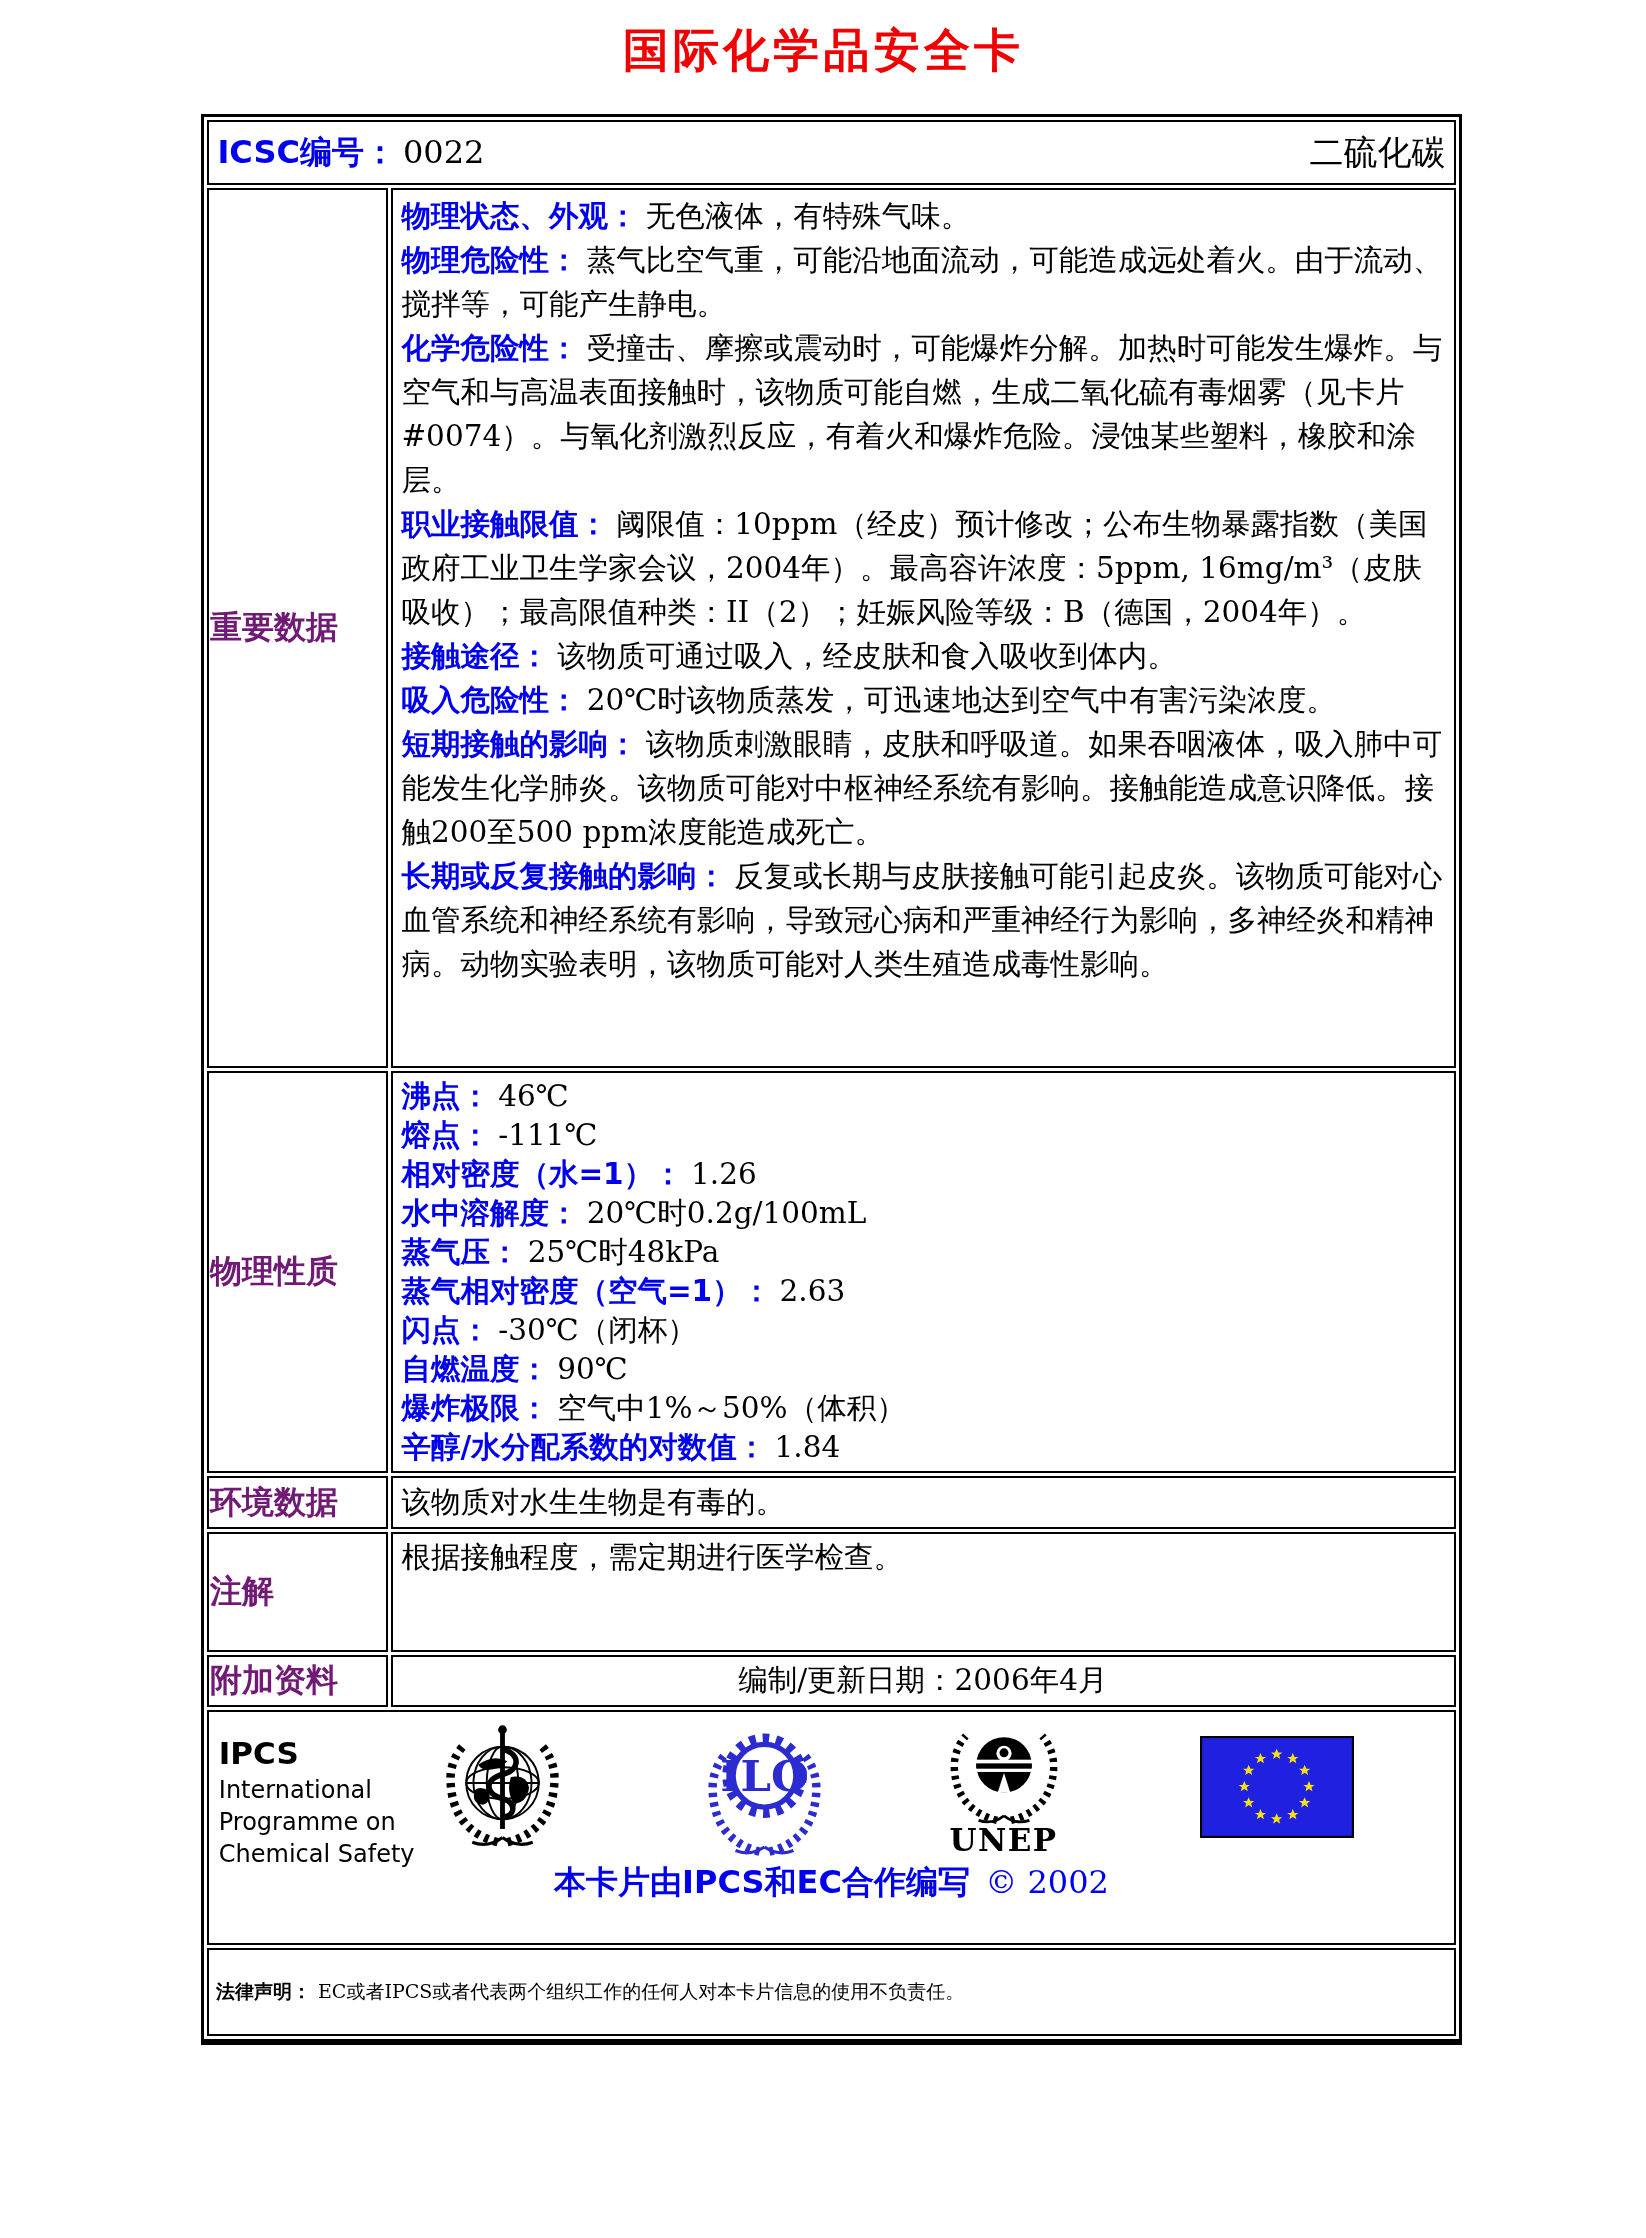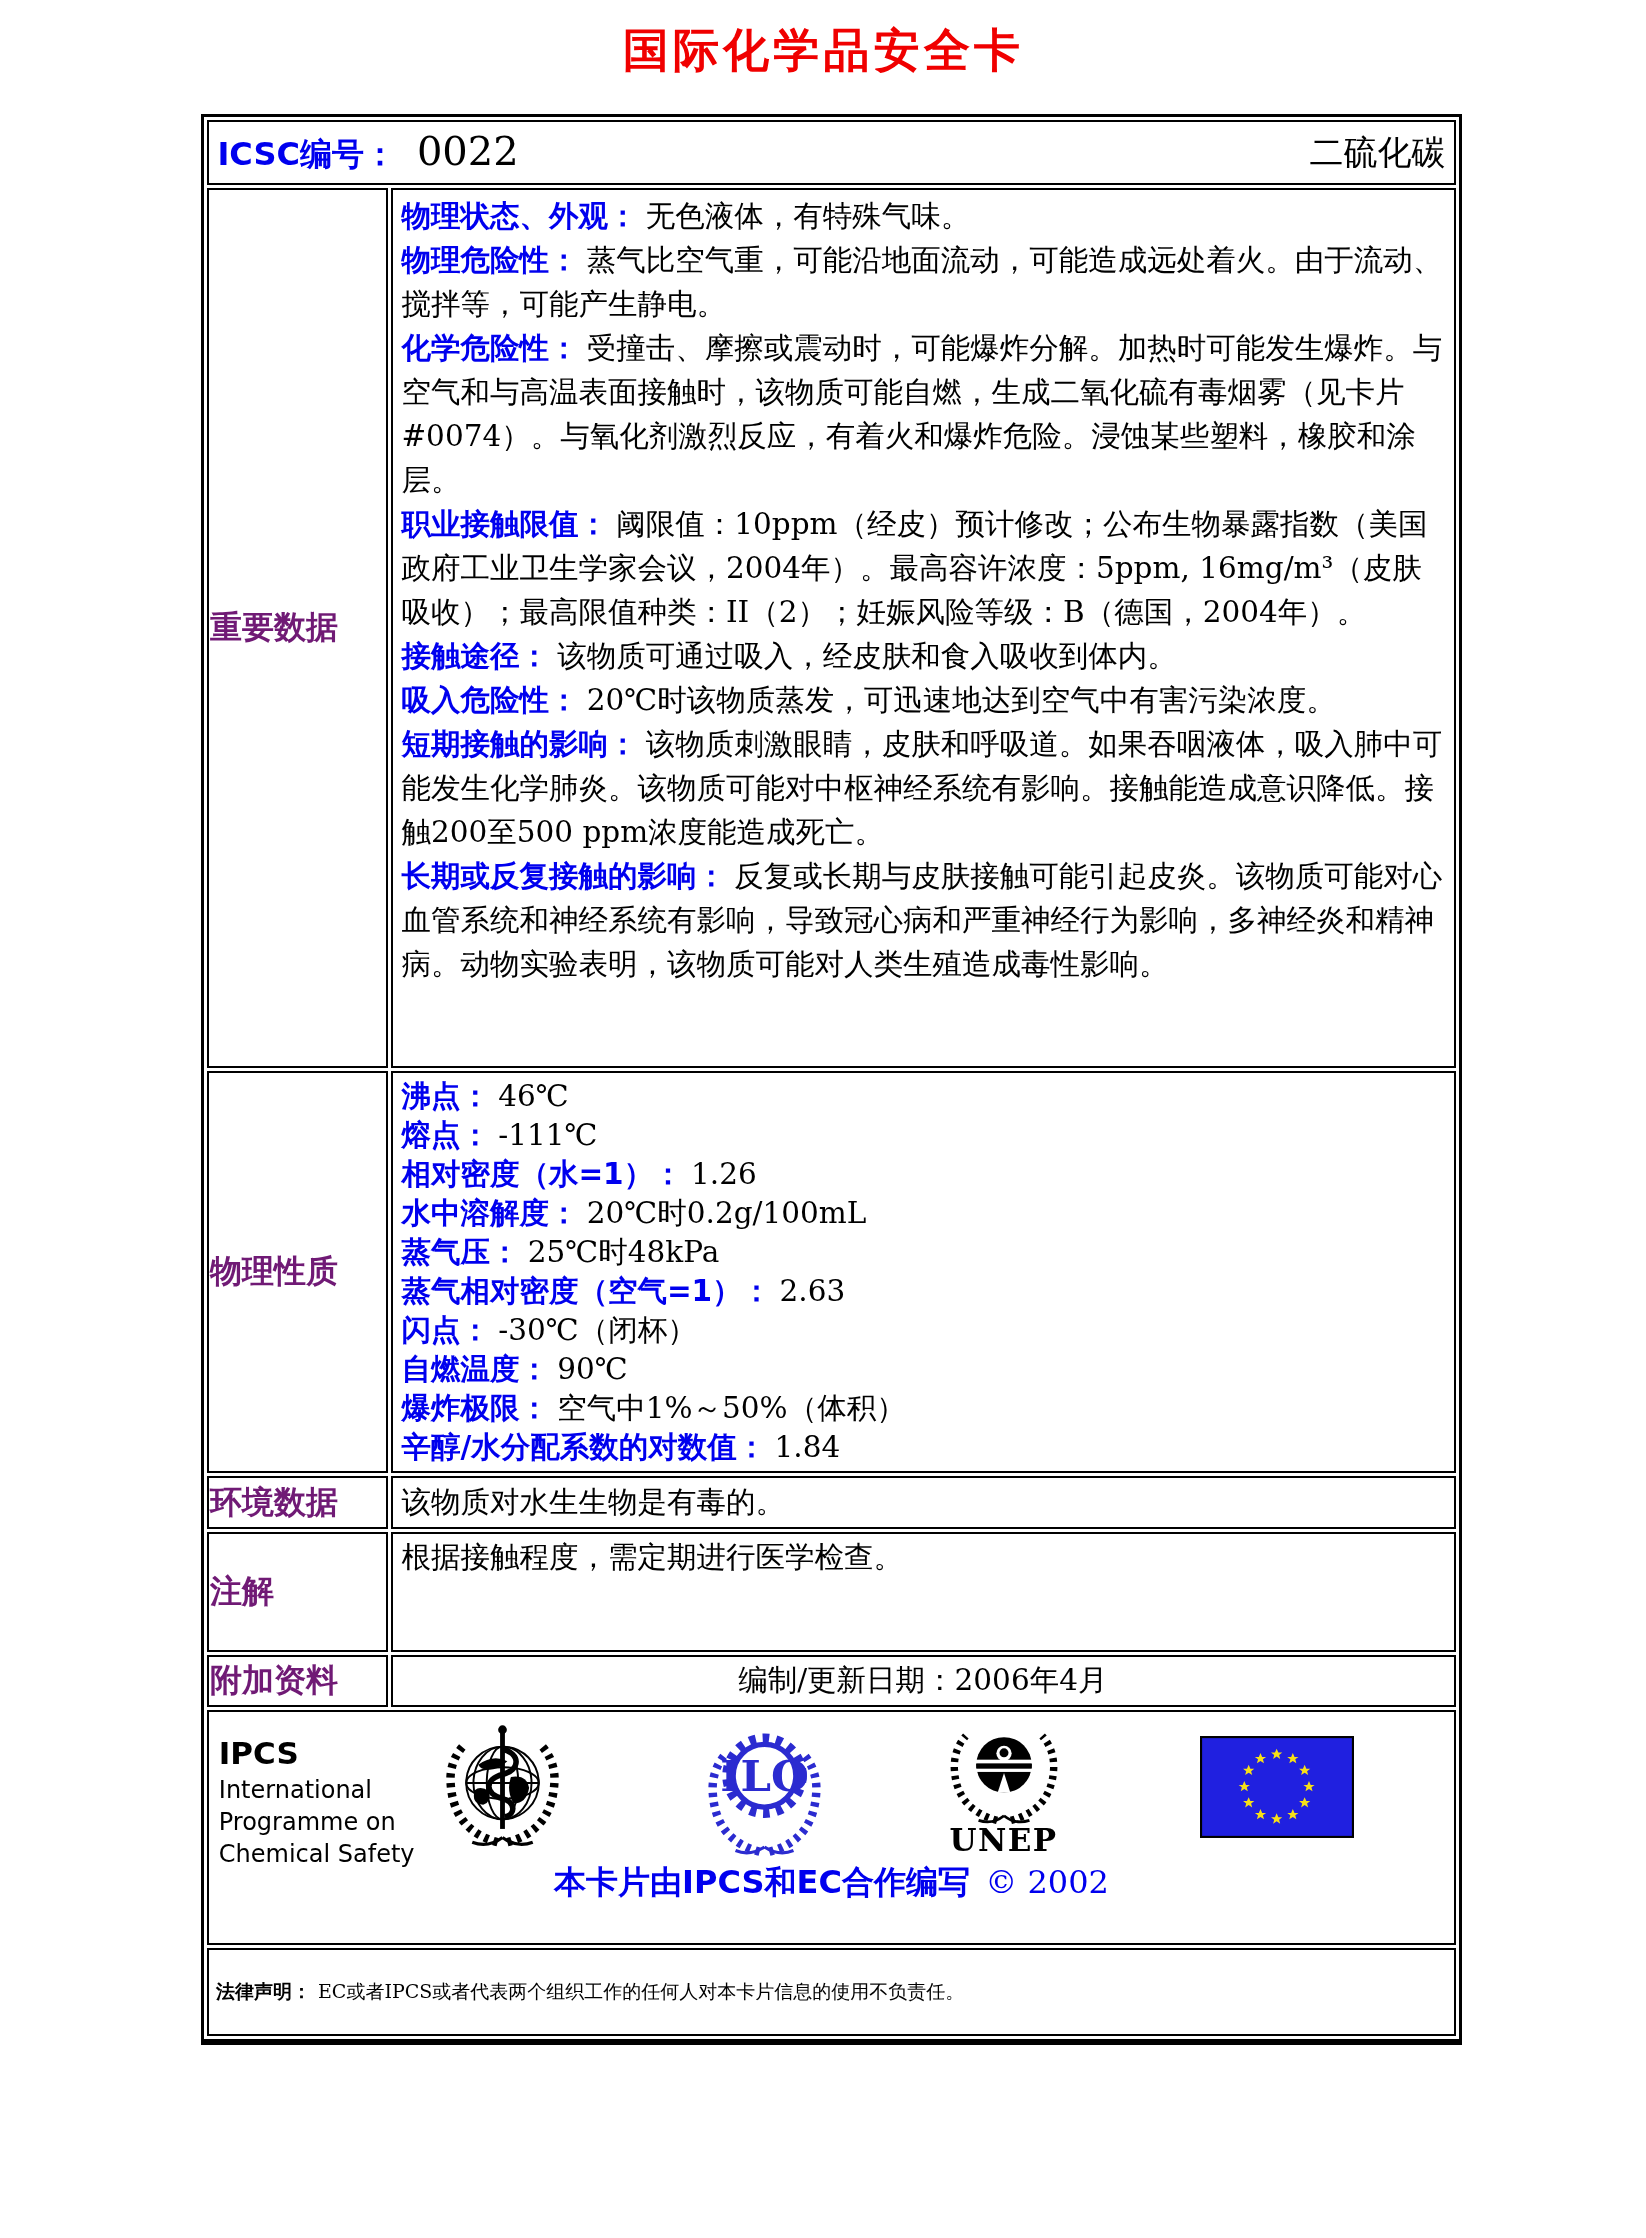--- a/index.html
+++ b/index.html
@@ -30,22 +30,22 @@
   .prop{line-height:39px;}
   .bl{
     color:#0000ee;font-weight:bold;
     font-family:"DejaVu Sans","Liberation Sans",sans-serif;
     margin-right:8.4px;
   }
   .tx{color:#000;}
   td.icscrow{height:65px;vertical-align:middle;padding:0 8.4px;}
   .icsc-flex{display:flex;justify-content:space-between;align-items:center;}
   .icsc-left{font-size:32px;}
-  .icsc-left .bl{margin-right:21px;}
-  .icsc-num{font-size:40px;}
+  .icsc-left .bl{margin-right:7px;}
+  .icsc-num{font-size:32px;}
   .chem-name{font-size:34px;text-align:left;}
   td.r2{height:880px;}
   td.r3{height:391px;}
   td.r4{height:45px;}
   td.r5{height:120px;}
   td.r6{height:46px;text-align:center;}
   td.logosrow{height:235px;position:relative;padding:0;}
   td.legalrow{height:88px;vertical-align:middle;padding:0 7px;font-size:19px;}
   .legal-label{font-weight:bold;font-family:"DejaVu Sans","Liberation Sans",sans-serif;margin-right:7px;}
   .ipcs-block{

